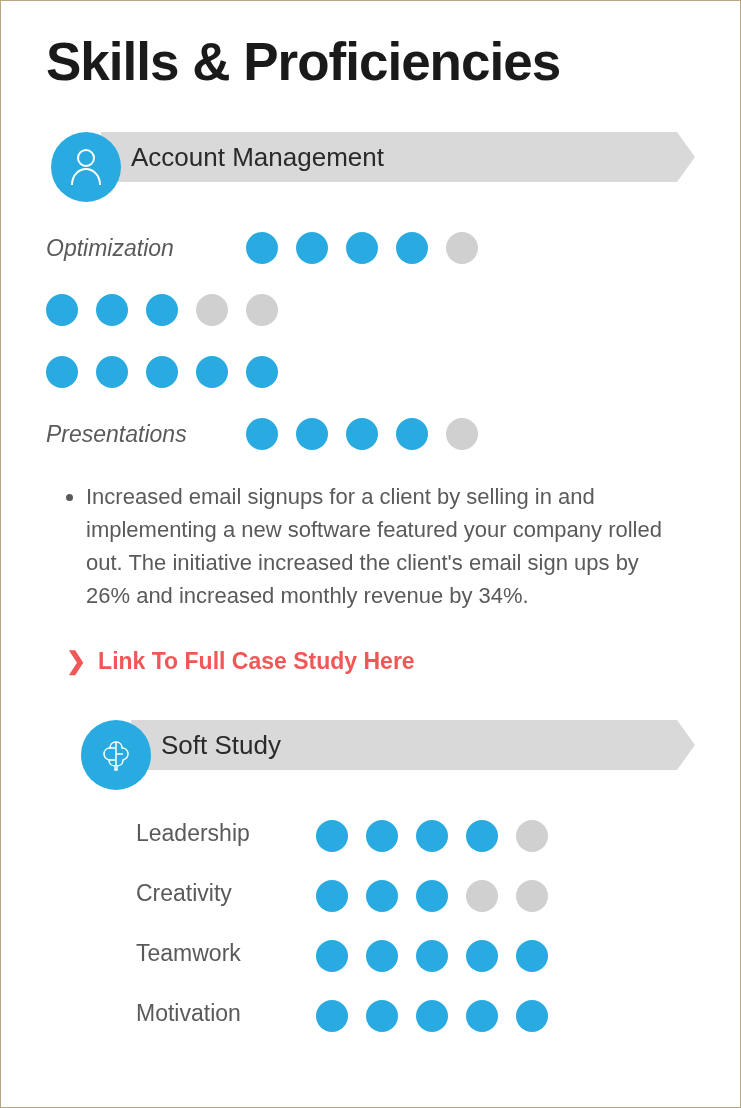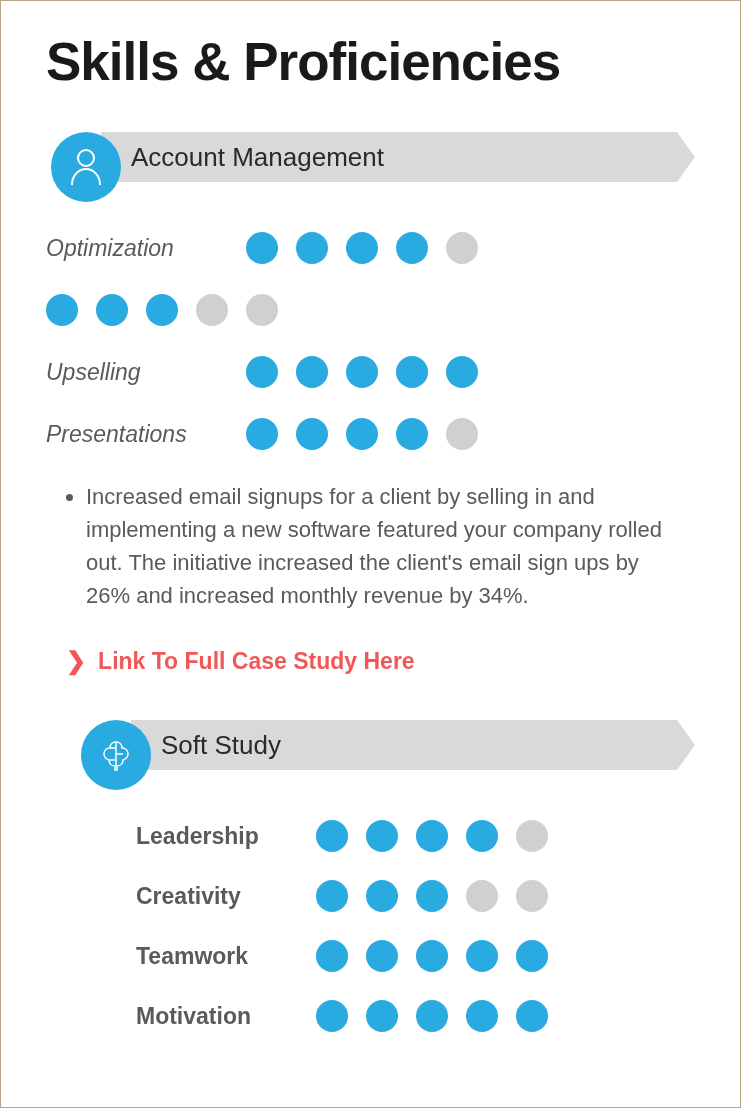--- a/index.html
+++ b/index.html
@@ -106,23 +106,21 @@
       color: #f25757;
       font-size: 23px;
       font-weight: 700;
     }
     .section2 { margin-left: 30px; }
     .skills-block2 {
       margin-left: 60px;
     }
     .skill-row2 {
       display: flex;
-      align-items: center;
       margin-bottom: 28px;
-      font-weight: bold;
     }
     .skill-label2 {
       width: 180px;
       font-size: 23px;
       color: #5a5a5a;
     }
   </style>
 </head>
 <body>
 
@@ -154,21 +152,20 @@
   <div class="skill-row">
     <div class="dots">
       <div class="dot on"></div>
       <div class="dot on"></div>
       <div class="dot on"></div>
       <div class="dot off"></div>
       <div class="dot off"></div>
     </div>
   </div>
   <div class="skill-row">
-    <div class="skill-label">Upselling</div>
     <div class="dots">
       <div class="dot on"></div>
       <div class="dot on"></div>
       <div class="dot on"></div>
       <div class="dot on"></div>
       <div class="dot on"></div>
     </div>
   </div>
   <div class="skill-row">
     <div class="skill-label">Presentations</div>

